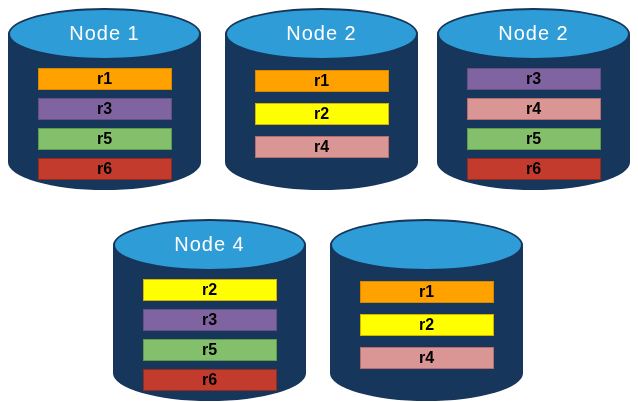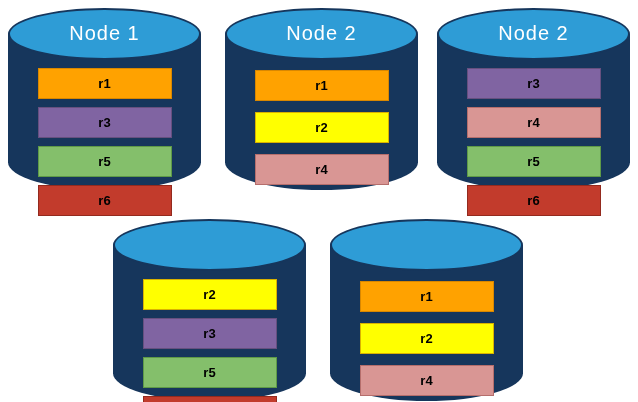--- a/index.html
+++ b/index.html
@@ -57,28 +57,28 @@
     top: 60px;
     left: 50%;
     transform: translateX(-50%);
     width: 134px;
     display: flex;
     flex-direction: column;
     gap: 8px;
     z-index: 2;
   }
   .bar {
-    height: 31px;
+    height: 22px;
     border: 1px solid #000000;
     box-sizing: border-box;
     display: flex;
     align-items: center;
     justify-content: center;
     color: #000000;
-    font-size: 13px;
+    font-size: 16px;
     font-weight: 700;
     line-height: 1;
   }
   
   .rows.sparse {
     gap: 11px;
     top: 62px;
   }
 </style>
 </head>
@@ -117,20 +117,21 @@
         <div class="bar" style="background: rgb(128, 100, 162); border-color: rgb(102, 80, 127);">r3</div>
         <div class="bar" style="background: rgb(217, 150, 148); border-color: rgb(181, 110, 108);">r4</div>
         <div class="bar" style="background: rgb(132, 191, 107); border-color: rgb(94, 154, 71);">r5</div>
         <div class="bar" style="background: rgb(194, 59, 44); border-color: rgb(147, 42, 30);">r6</div>
       </div>
   </div>
 
   <div class="cylinder" style="left:113px; top:219px;">
     <div class="cyl-body"></div>
     <div class="cyl-top"></div>
+    <div class="cyl-label">Node 4</div>
     <div class="rows">
         <div class="bar" style="background: rgb(255, 255, 0); border-color: rgb(217, 178, 0);">r2</div>
         <div class="bar" style="background: rgb(128, 100, 162); border-color: rgb(102, 80, 127);">r3</div>
         <div class="bar" style="background: rgb(132, 191, 107); border-color: rgb(94, 154, 71);">r5</div>
         <div class="bar" style="background: rgb(194, 59, 44); border-color: rgb(147, 42, 30);">r6</div>
       </div>
   </div>
 
   <div class="cylinder" style="left:330px; top:219px;">
     <div class="cyl-body"></div>

